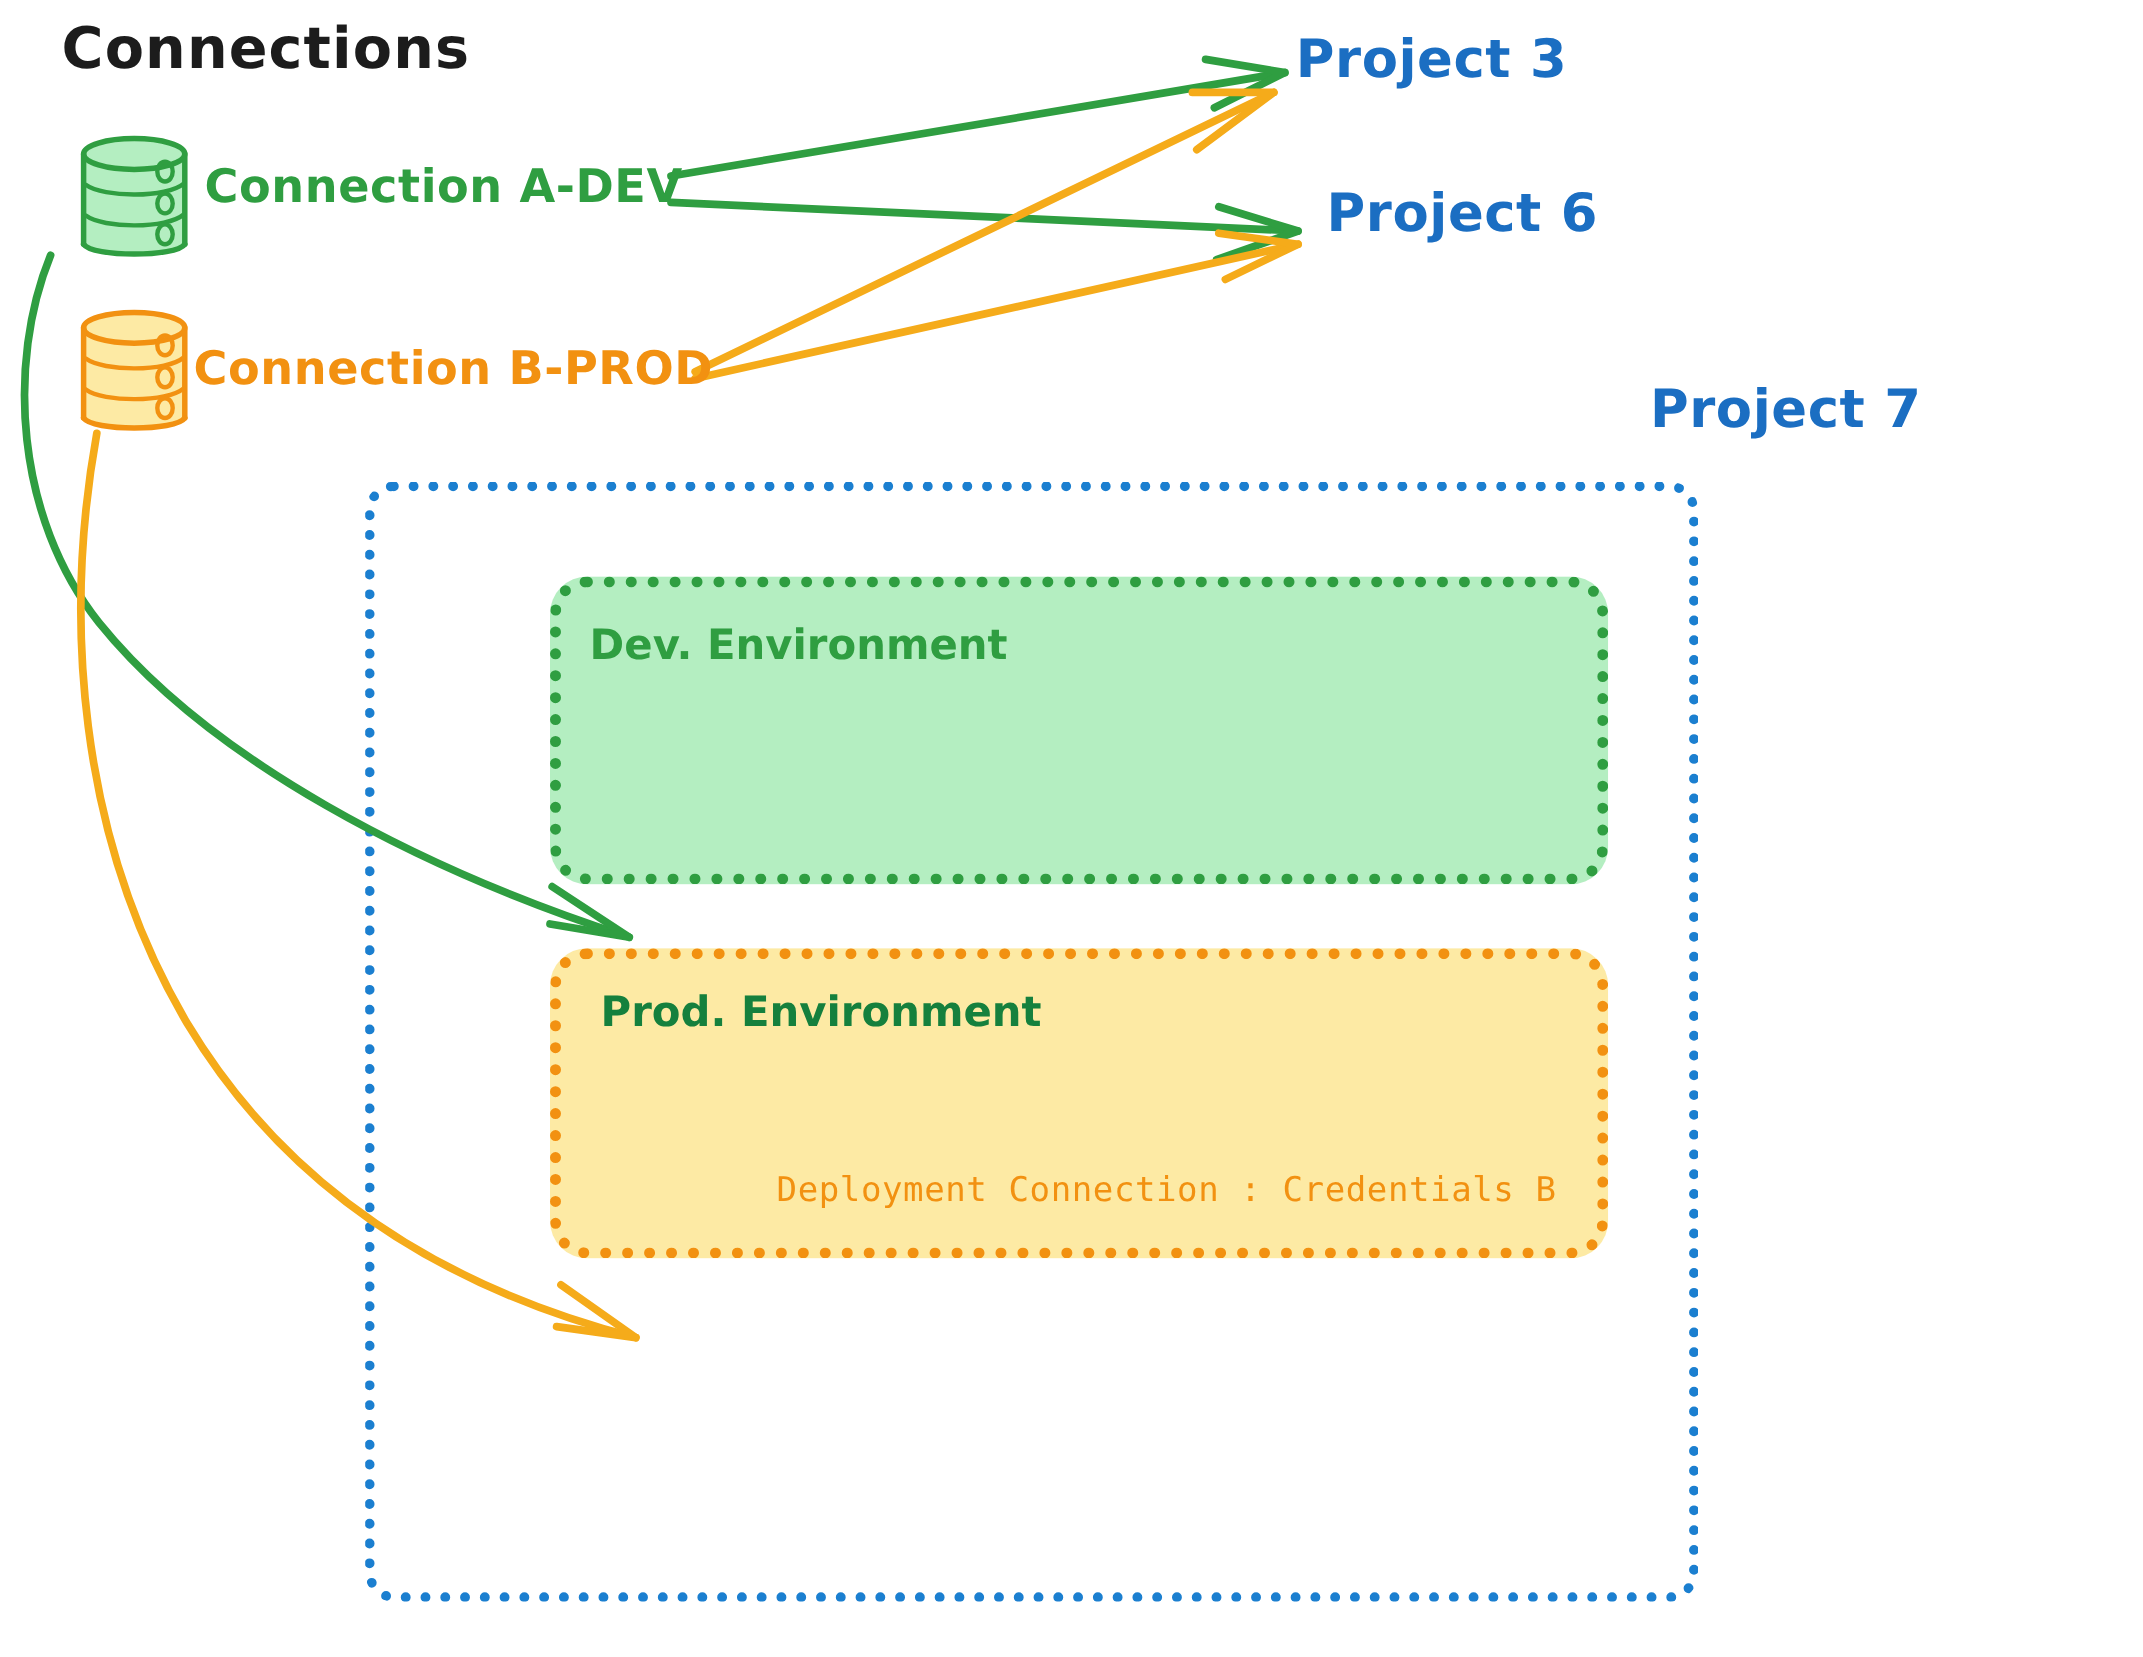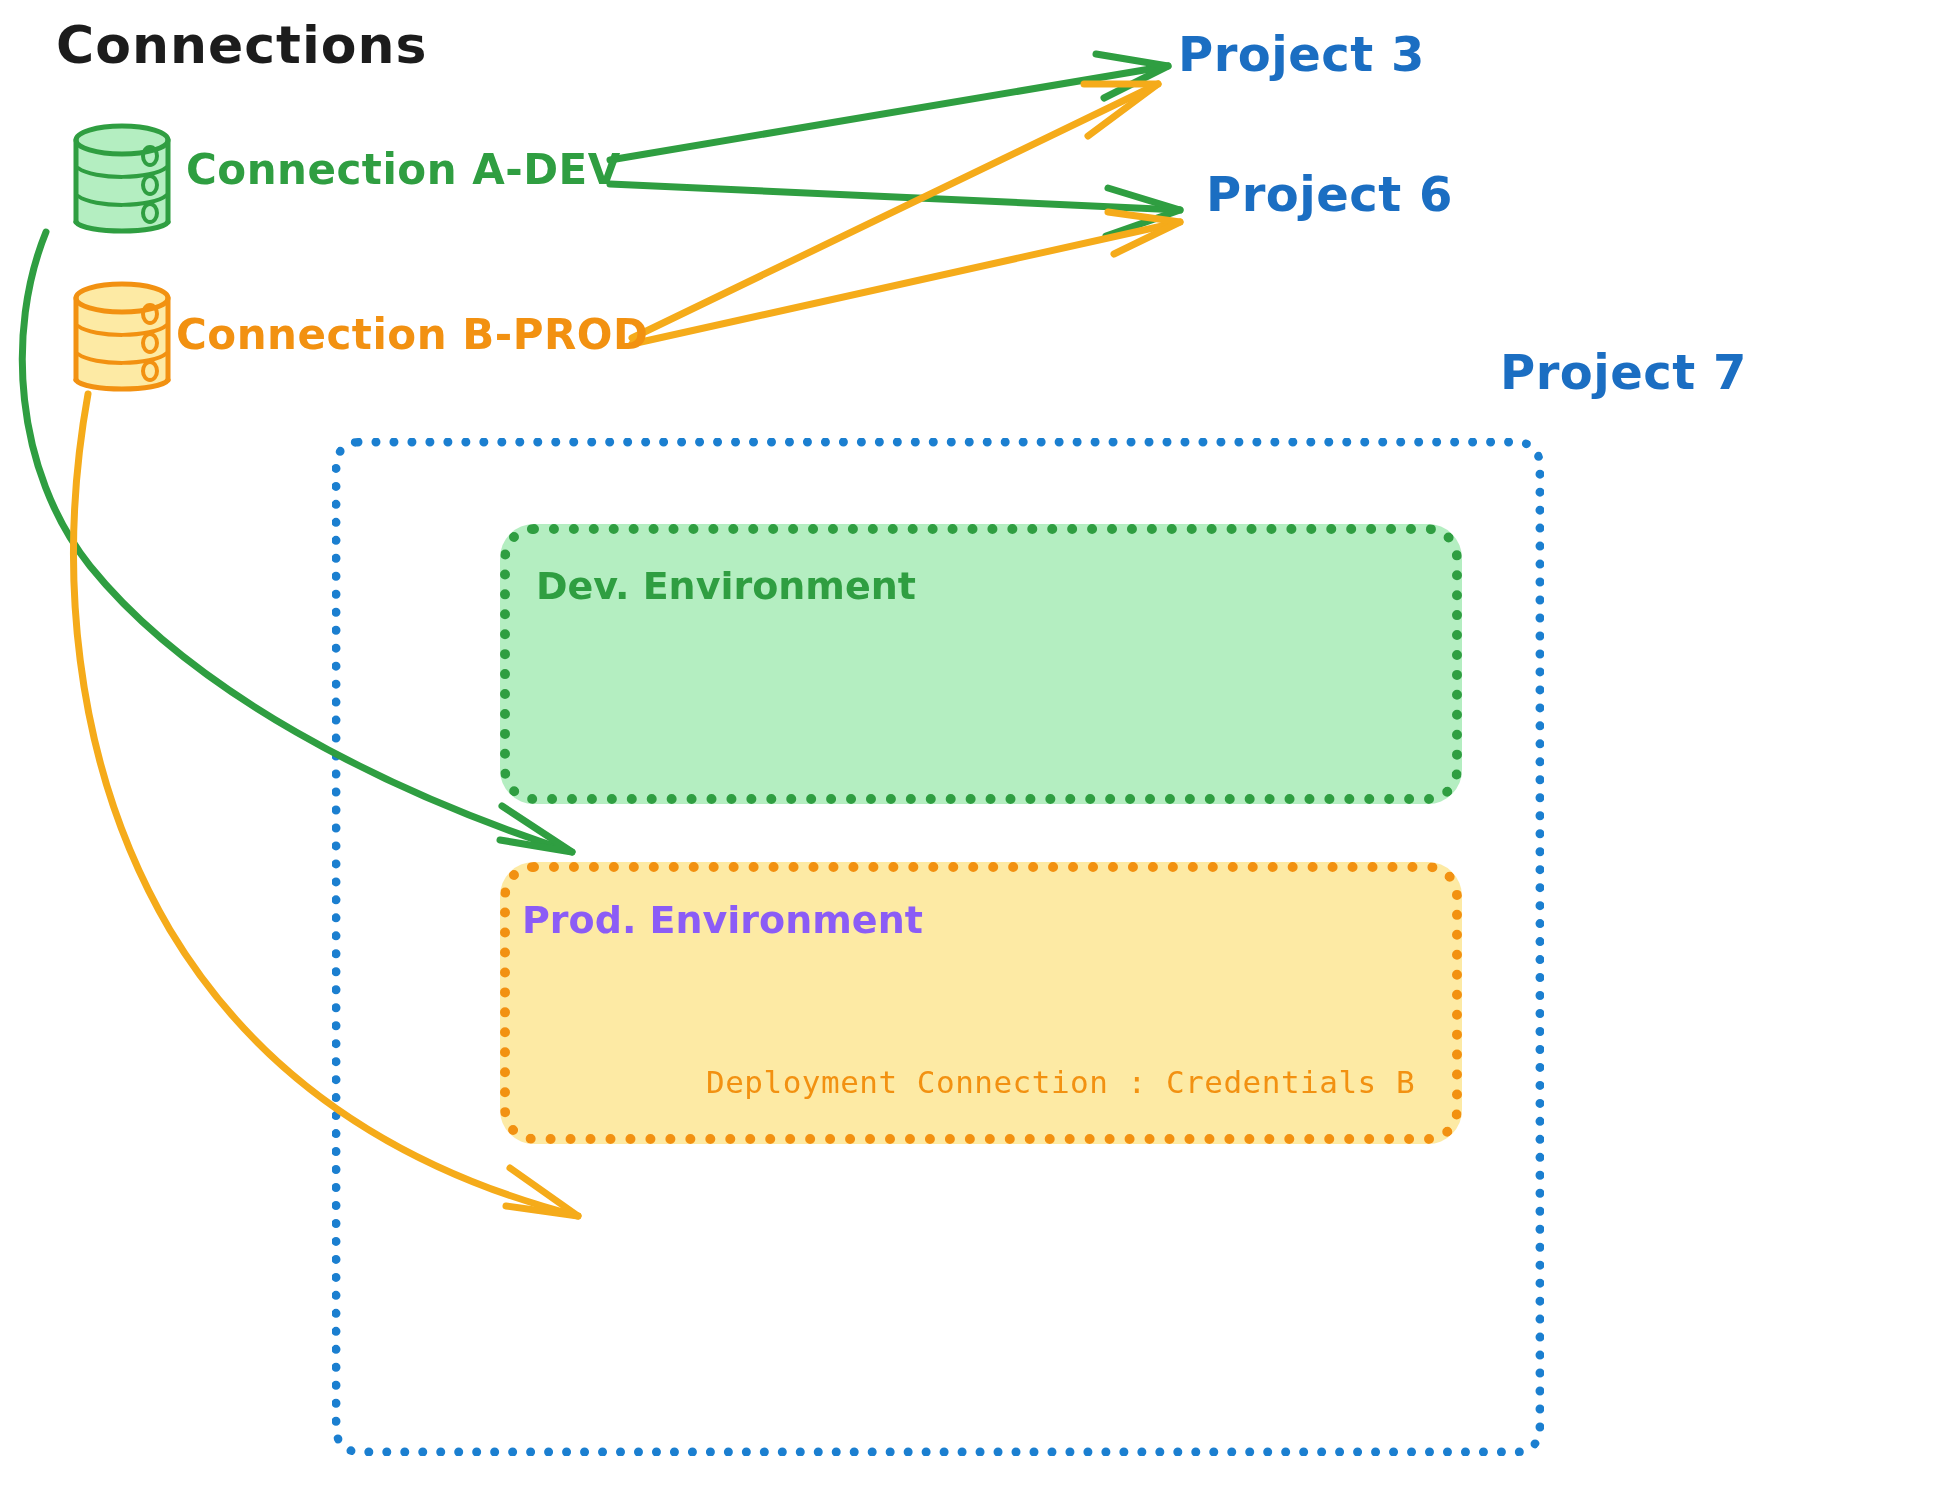--- a/index.html
+++ b/index.html
@@ -104,23 +104,23 @@
     font-weight: 700;
     font-size: 38px;
     white-space: nowrap;
   }
   #dev-env-title {
     left: 536px;
     top: 564px;
     color: #2f9e41;
   }
   #prod-env-title {
-    left: 522px;
+    left: 546px;
     top: 898px;
-    color: #8b5cf6;
+    color: #15803d;
   }
 
   .cred-text {
     font-size: 31px;
     letter-spacing: 0.5px;
   }
   #dev-credentials {
     left: 814px;
     top: 726px;
     color: #2f9e41;

